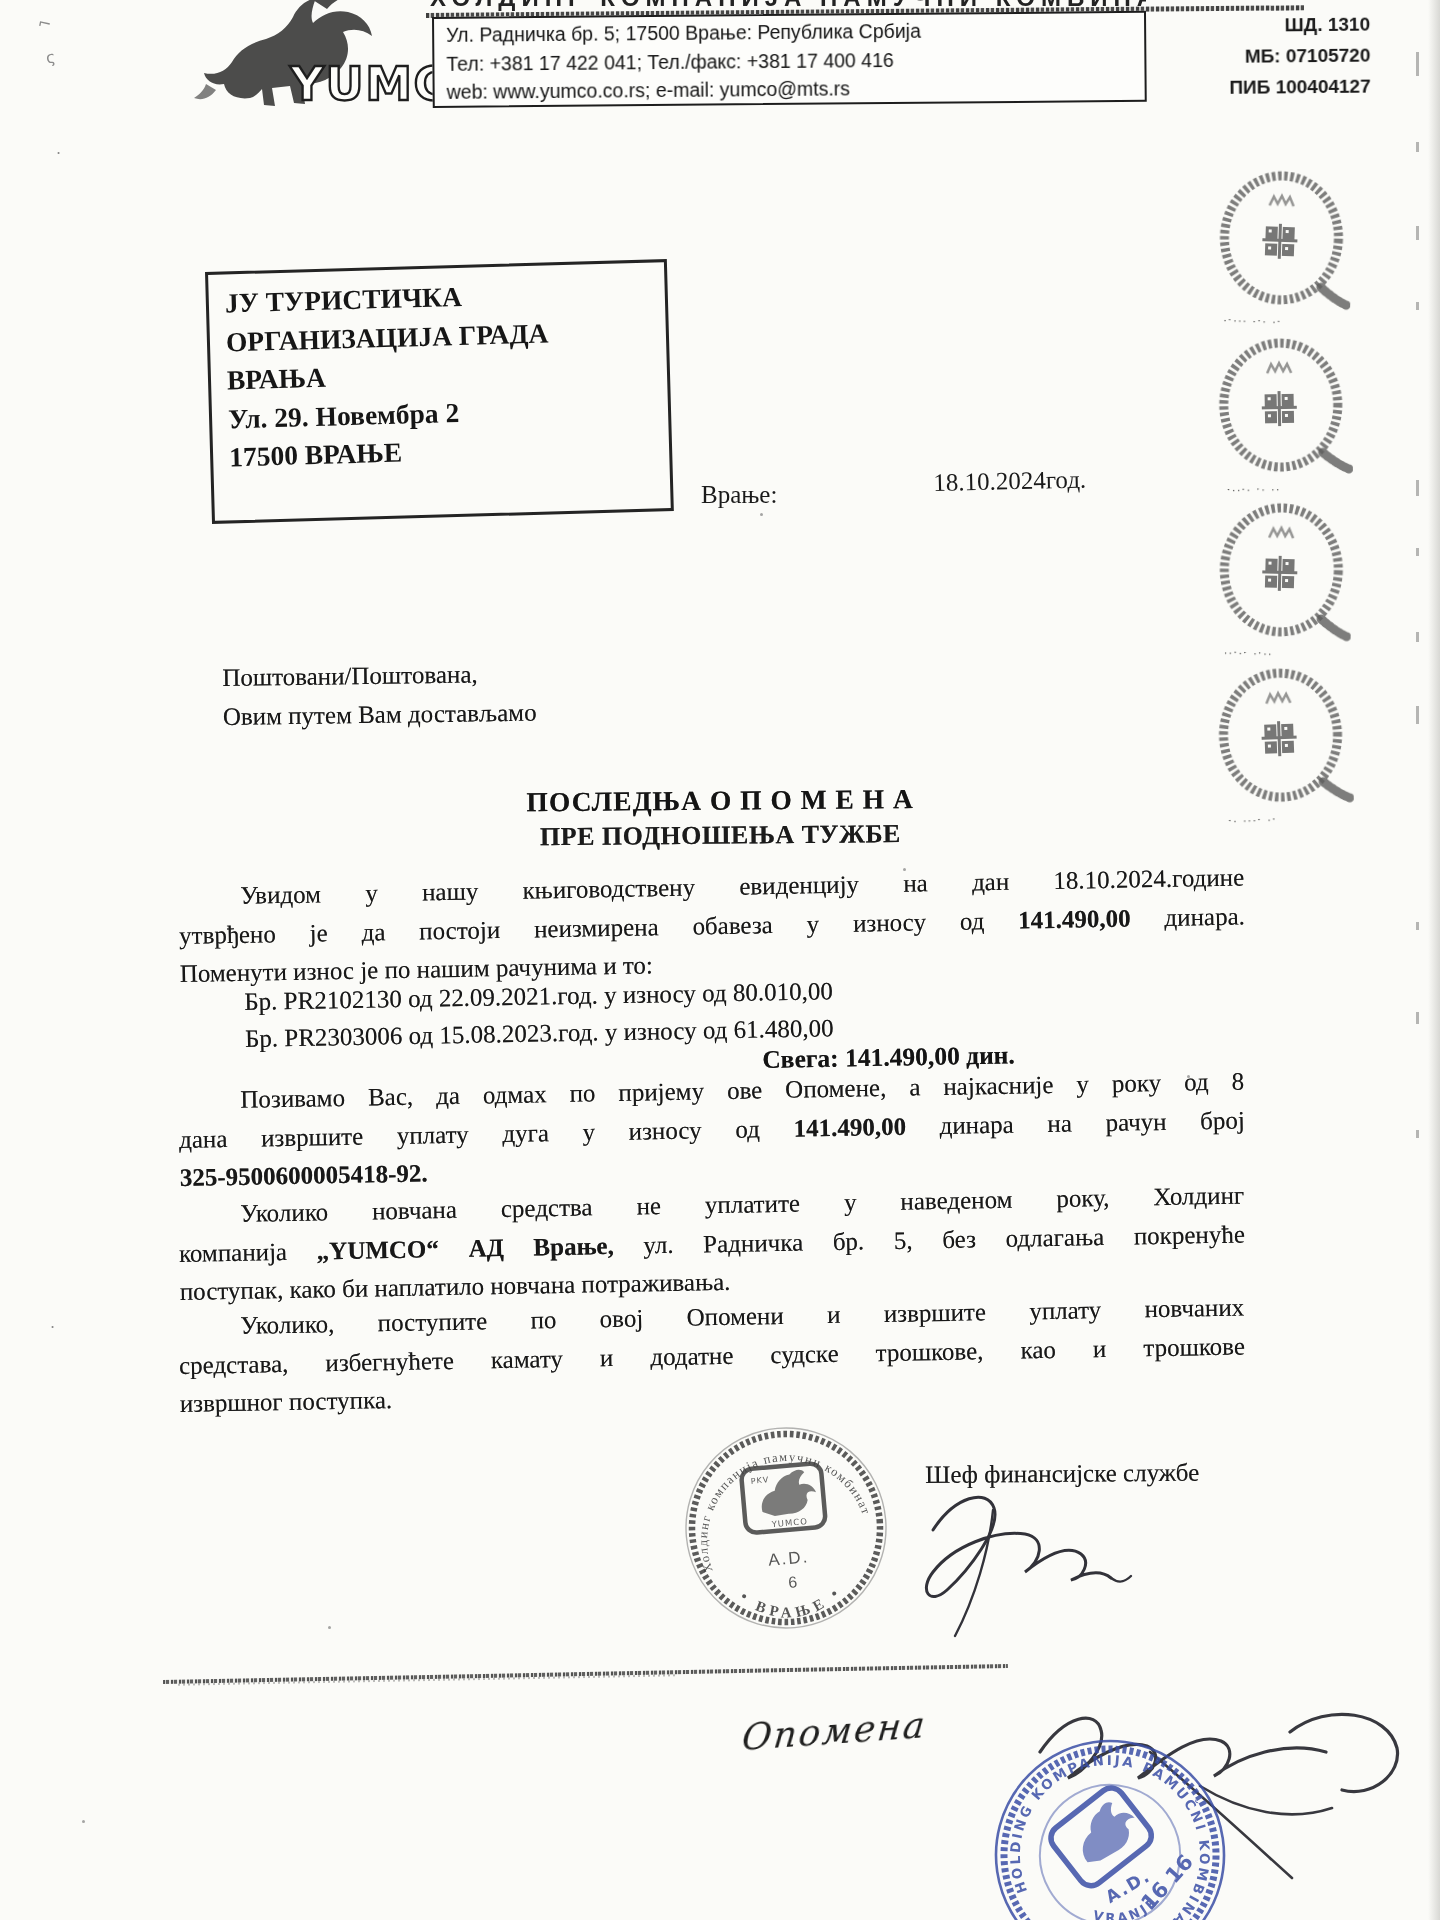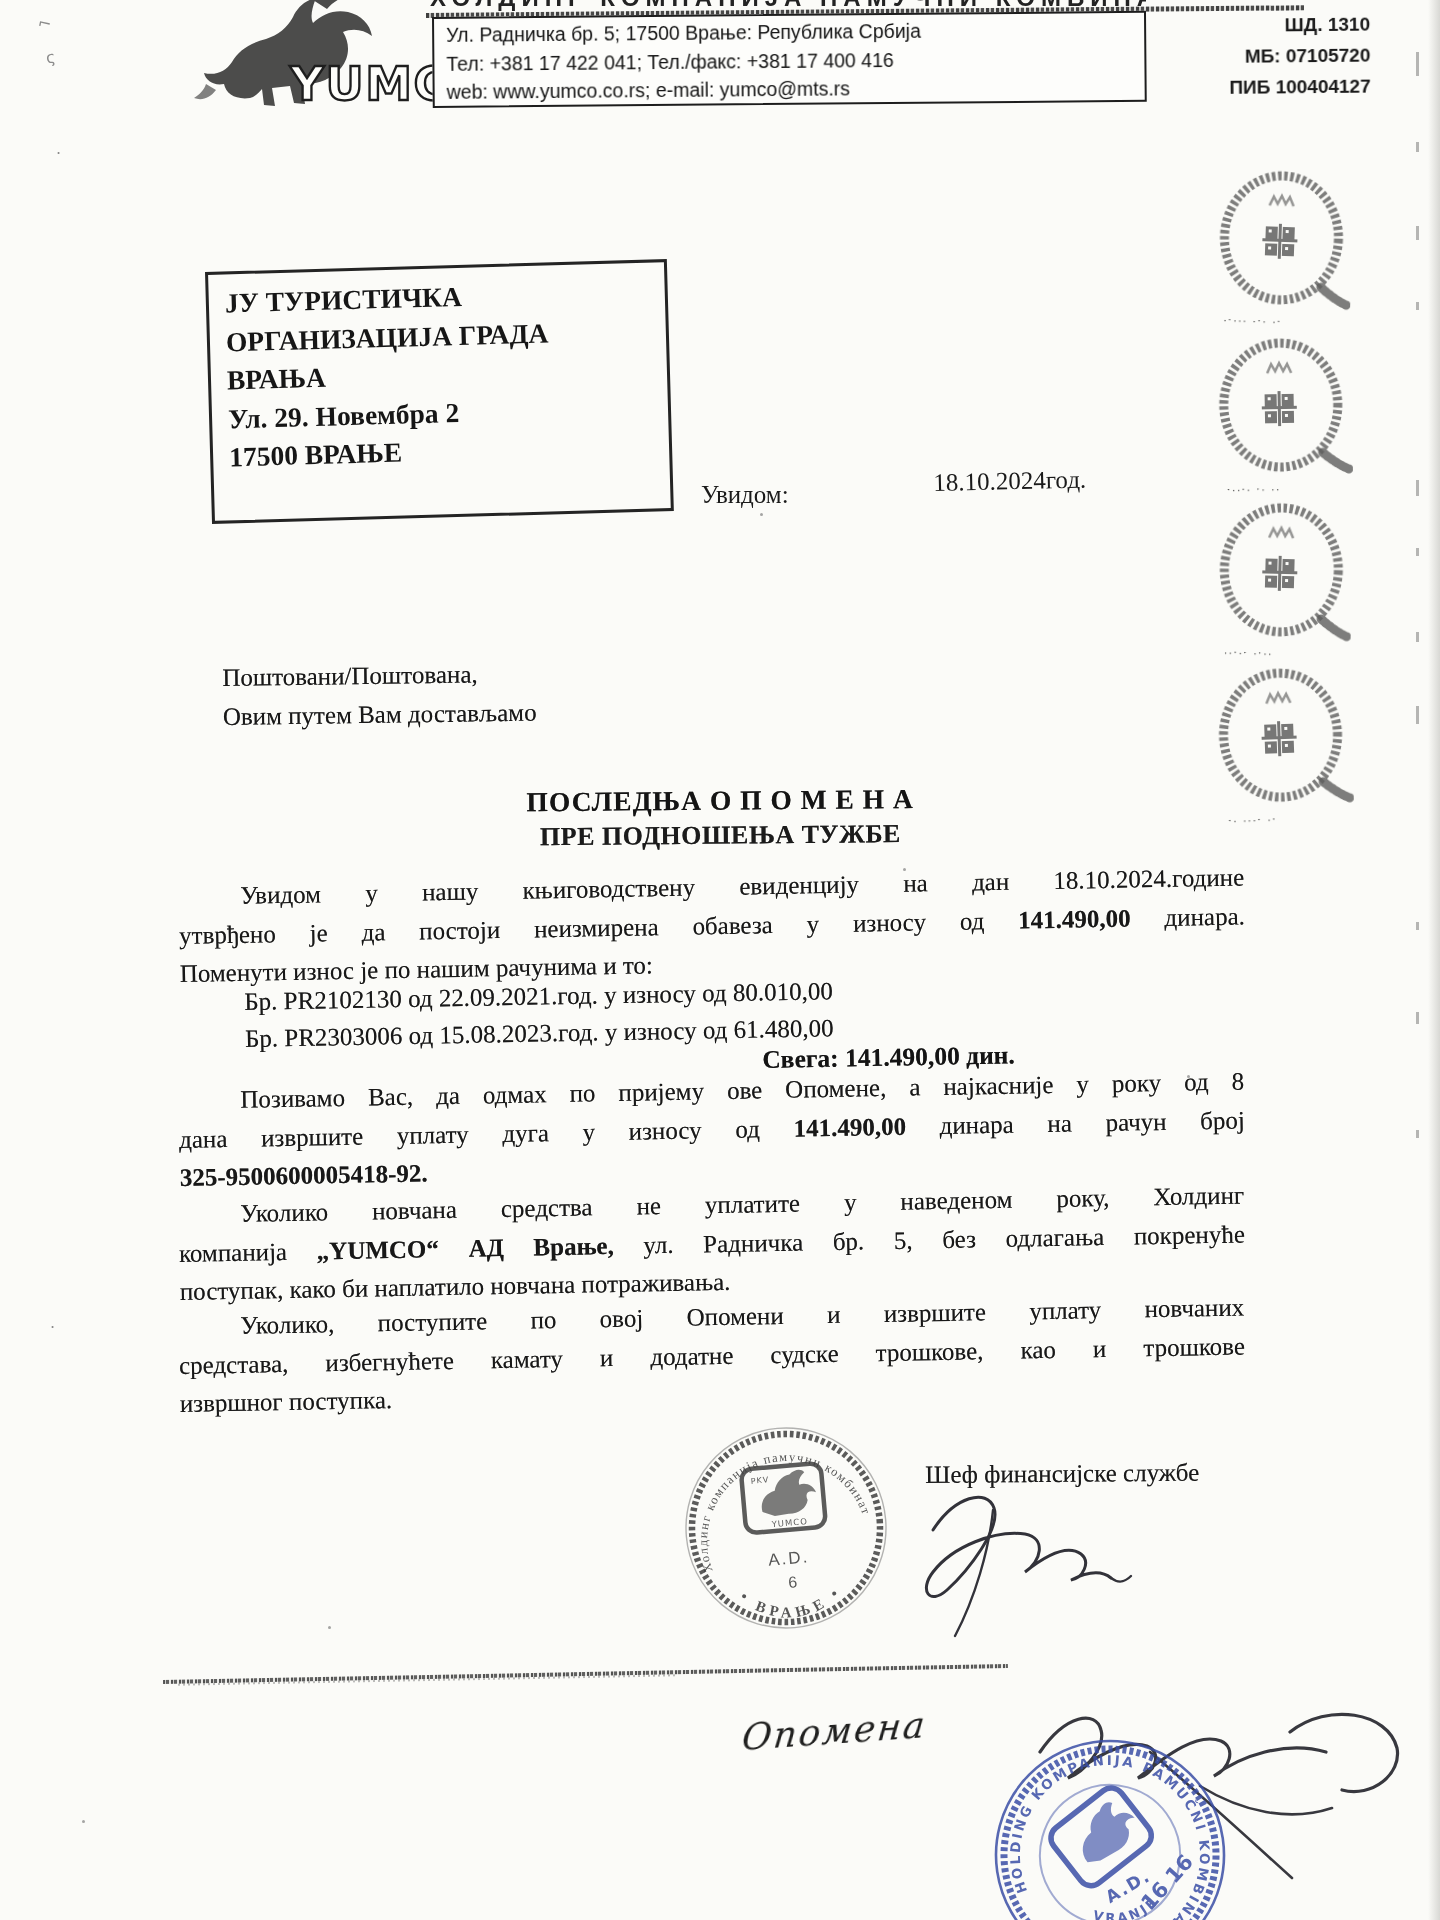--- a/index.html
+++ b/index.html
@@ -85,21 +85,21 @@
   </div>
 
   <div class="abs recbox r-16">
     <div>ЈУ ТУРИСТИЧКА</div>
     <div>ОРГАНИЗАЦИЈА ГРАДА</div>
     <div>ВРАЊА</div>
     <div>Ул. 29. Новембра 2</div>
     <div>17500 ВРАЊЕ</div>
   </div>
 
-  <div class="abs dateline" style="left:701px;top:480px;">Увидом:</div>
+  <div class="abs dateline" style="left:701px;top:480px;">Врање:</div>
   <div class="abs dateline r-13" style="left:933px;top:468px;">18.10.2024год.</div>
 
   <div class="abs" style="left:1218px;top:170px;">
     <svg class="qstamp" style="display:block;transform:rotate(2deg);" width="134" height="163" viewBox="0 0 134 163">
       <ellipse cx="63" cy="68" rx="57" ry="62" fill="none" stroke="#4c4c4c" stroke-width="9" stroke-dasharray="3.5 2.6" opacity=".8"></ellipse>
       <path d="M104,116 Q118,128 130,133" stroke="#4c4c4c" stroke-width="9" stroke-dasharray="3 2" fill="none" stroke-linecap="round" opacity=".8"></path>
       <path d="M50,36 l4,-9 4,7 4,-8 4,8 4,-7 4,9" stroke="#5a5a5a" stroke-width="2.5" fill="none" opacity=".7"></path>
       <g fill="#4f4f4f" opacity=".85">
         <rect x="47" y="57" width="12" height="12"></rect>
           <rect x="64" y="57" width="12" height="12"></rect>

